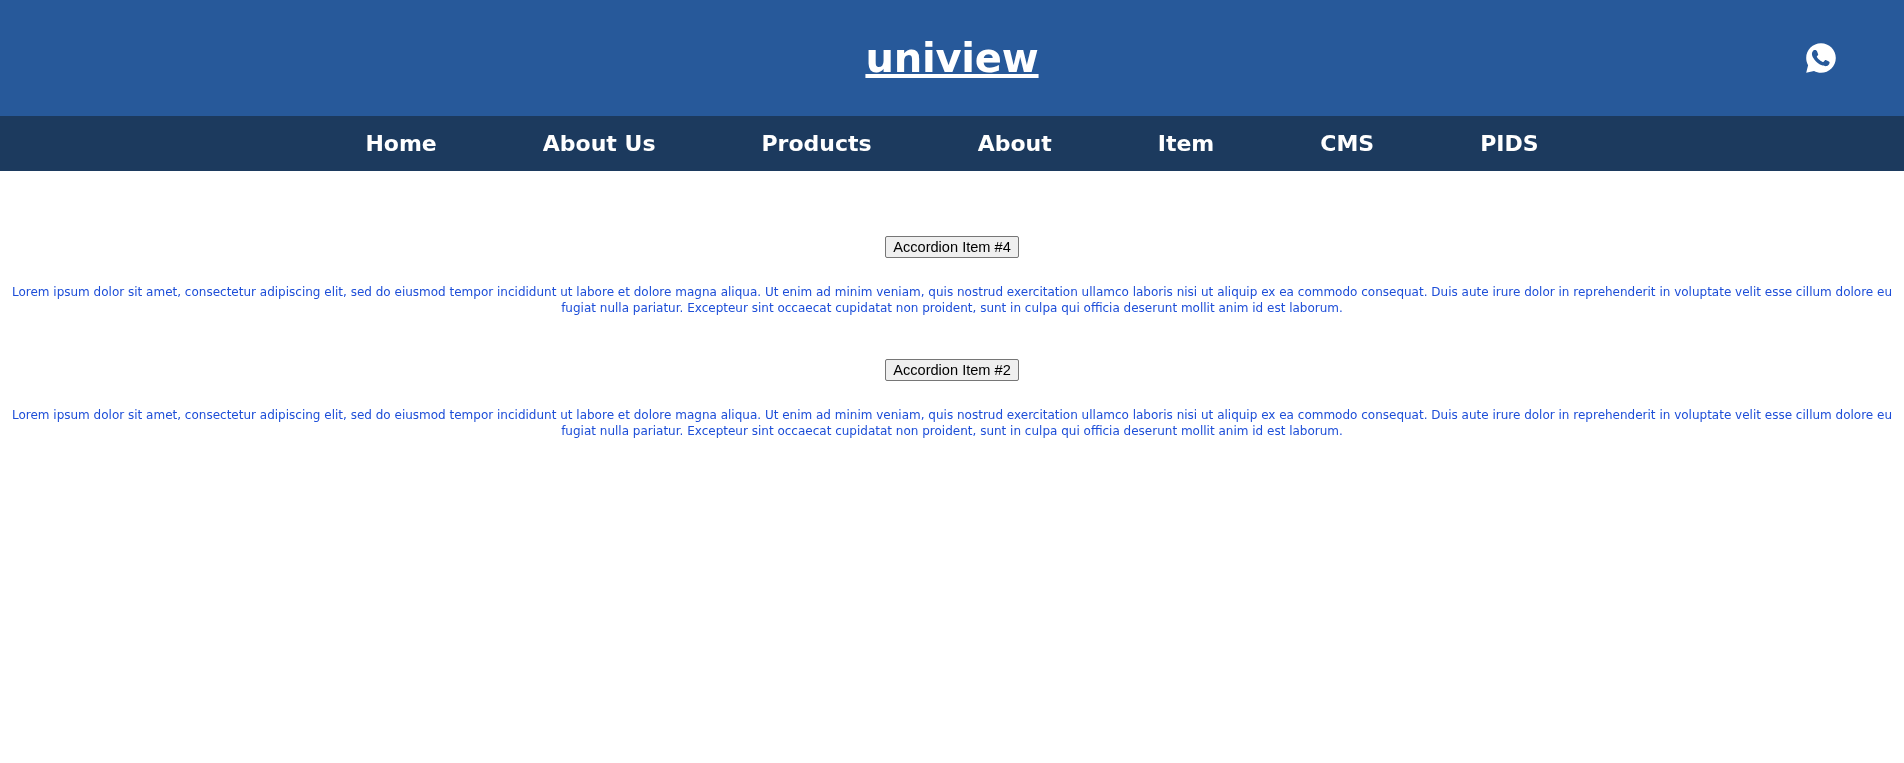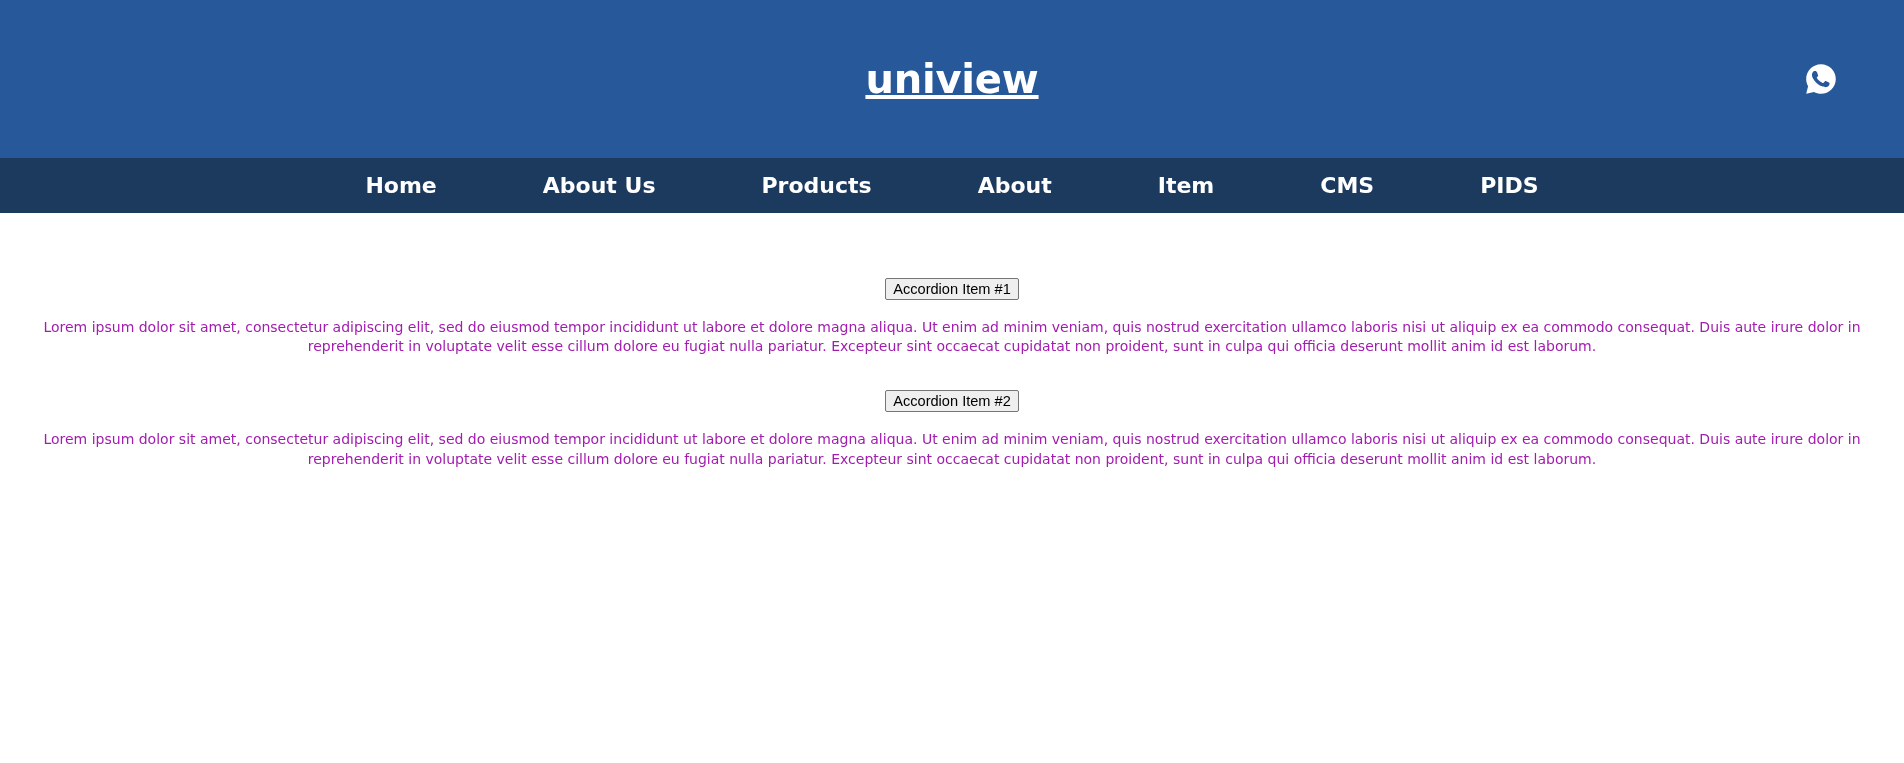--- a/index.html
+++ b/index.html
@@ -10,21 +10,21 @@
     width: 1904px;
     height: 763px;
     background: #ffffff;
     font-family: "Liberation Sans", sans-serif;
     overflow: hidden;
   }
 
   
   .site-header {
     position: relative;
-    height: 158px;
+    height: 116px;
     background: #27599a;
     display: flex;
     align-items: center;
     justify-content: center;
     box-sizing: border-box;
   }
   .brand-logo {
     color: #ffffff;
     font-size: 40px;
     font-weight: bold;
@@ -102,26 +102,26 @@
     border-radius: 2px;
     padding: 2px 7px;
     margin: 0;
     cursor: default;
   }
   .accordion-body {
     margin: 0;
     padding: 0;
   }
   .accordion-text {
-    margin: 0;
+    margin: 8px;
     padding: 0 2px;
     text-align: center;
-    font-size: 14px;
+    font-size: 12px;
     line-height: 1.37;
-    color: #a21caf;
+    color: #1d4ed8;
     font-family: "DejaVu Sans", sans-serif;
   }
   .spacer-1 { height: 59px; }
   .spacer-2 { height: 18px; }
   .spacer-3 { height: 28px; }
   .spacer-4 { height: 18px; }
 </style>
 </head>
 <body>
 
@@ -161,21 +161,21 @@
   </ul>
 </nav>
 
 <main class="page-main">
   <div class="accordion">
 
     <div class="spacer-1"></div>
 
     <section class="accordion-section">
       <h2 class="accordion-header">
-        <button class="accordion-button" type="button">Accordion Item #1</button>
+        <button class="accordion-button" type="button">Accordion Item #4</button>
       </h2>
       <div class="spacer-2"></div>
       <div class="accordion-body">
         <p class="accordion-text">Lorem ipsum dolor sit amet, consectetur adipiscing elit, sed do eiusmod tempor incididunt ut labore et dolore magna aliqua. Ut enim ad minim veniam, quis nostrud exercitation ullamco laboris nisi ut aliquip ex ea commodo consequat. Duis aute irure dolor in reprehenderit in voluptate velit esse cillum dolore eu fugiat nulla pariatur. Excepteur sint occaecat cupidatat non proident, sunt in culpa qui officia deserunt mollit anim id est laborum.</p>
       </div>
     </section>
 
     <div class="spacer-3"></div>
 
     <section class="accordion-section">

